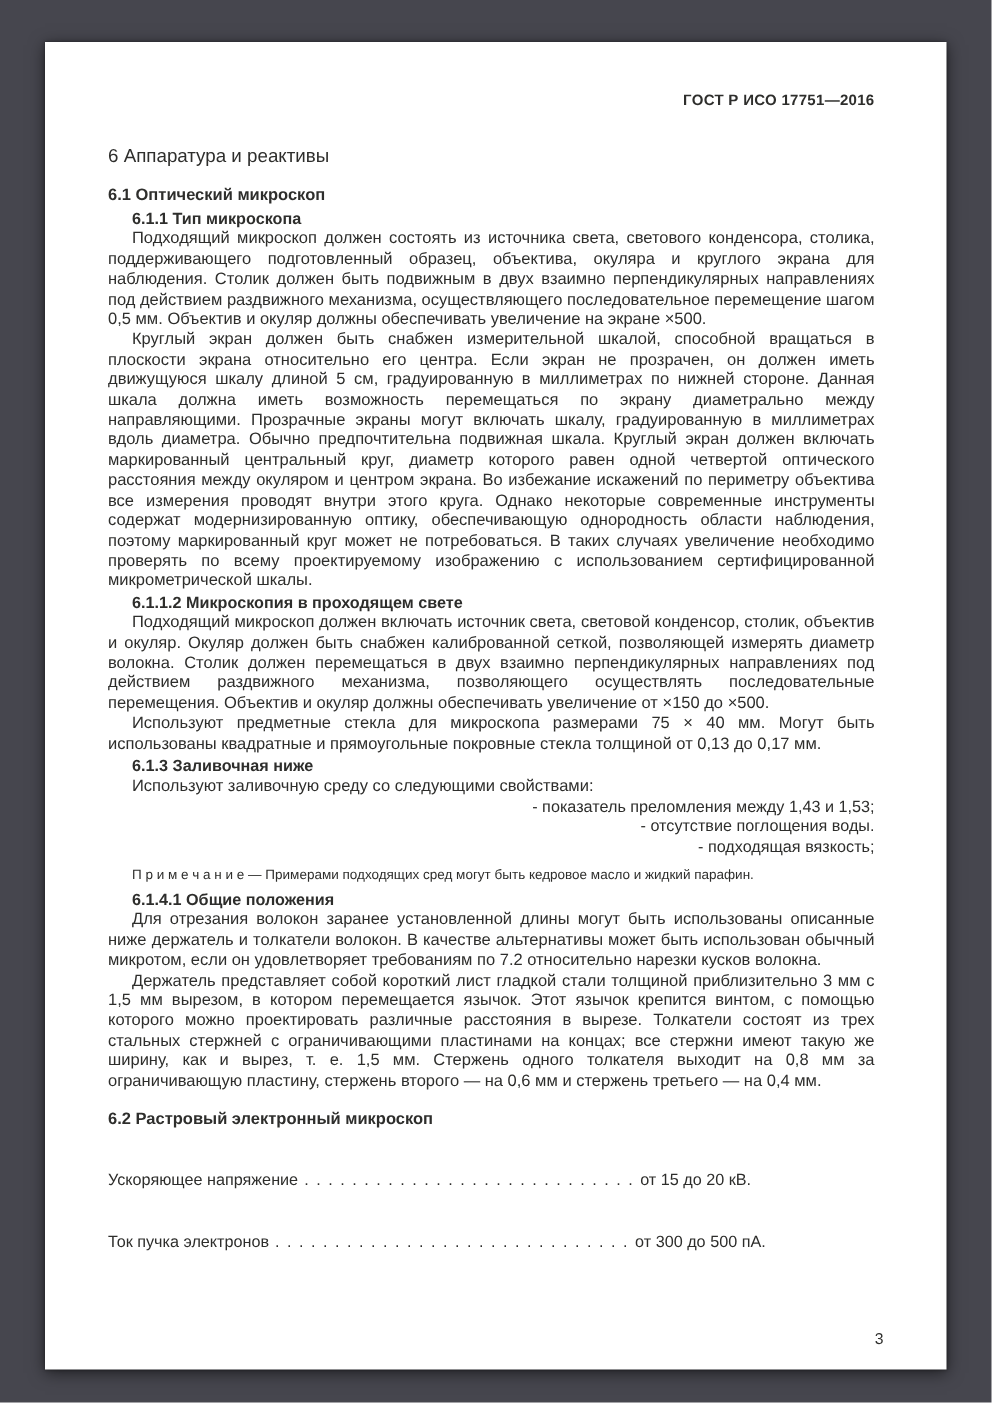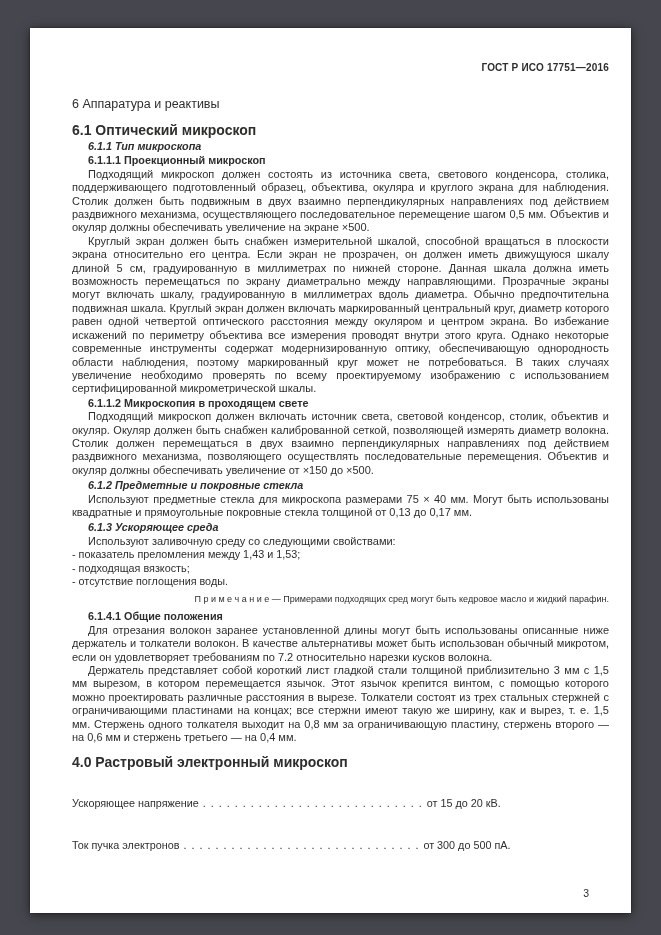--- a/index.html
+++ b/index.html
@@ -9,51 +9,51 @@
     position: relative;
     font-family: "Liberation Sans", sans-serif;
     overflow: hidden;
   }
   .page {
     position: absolute;
     left: 30px; top: 28px;
     width: 601px; height: 885px;
     background: #ffffff;
     color: #2e2e2c;
-    padding: 34px 22px 0 42px;
+    padding: 34px 48px 0 42px;
     box-shadow: 0 2px 10px rgba(0,0,0,0.55), 0 0 2px rgba(0,0,0,0.4);
     overflow: hidden;
   }
   .doc-header {
     font-size: 10px;
     font-weight: bold;
     text-align: right;
     line-height: 12px;
     letter-spacing: 0.2px;
   }
   .h1 { font-size: 12.5px; font-weight: normal; line-height: 15px; margin: 23px 0 11px 0; }
-  .h2 { font-size: 14px;   font-weight: bold; line-height: 14px; margin: 11px 0 3px 0; }
-  .h3 { font-size: 10.8px; font-weight: bold; line-height: 13.4px; margin-top: 2px; text-indent: 16px; font-style: italic; }
+  .h2 { font-size: 11px;   font-weight: bold; line-height: 14px; margin: 11px 0 3px 0; }
+  .h3 { font-size: 10.8px; font-weight: bold; line-height: 13.4px; margin-top: 2px; text-indent: 16px; }
   .h4 { font-size: 10.8px; font-weight: bold; line-height: 13.4px; margin-top: 1px; text-indent: 16px; }
   .p {
     font-size: 11px;
     line-height: 13.4px;
     text-align: justify;
     text-indent: 16px;
   }
   .list {
     font-size: 10.8px;
     line-height: 13.4px;
+    text-align: right;
   }
   .note {
     font-size: 9px;
     line-height: 11px;
     margin: 6px 0 5px 0;
     text-indent: 16px;
-    text-align: right;
   }
   .leader {
     font-size: 10.8px;
     line-height: 13.4px;
     margin-top: 28px;
     white-space: nowrap;
     overflow: hidden;
   }
   .leader .dots { padding: 0 4px; letter-spacing: 1px; color: #2e2e2c; }
   .pageno {
@@ -67,42 +67,40 @@
 <body style="background: rgb(70, 70, 78);">
 
 <div class="page">
 
   <div class="doc-header">ГОСТ Р ИСО 17751—2016</div>
 
   <h1 class="h1">6 Аппаратура и реактивы</h1>
 
   <h2 class="h2">6.1 Оптический микроскоп</h2>
   <h3 class="h3">6.1.1 Тип микроскопа</h3>
-  <h4 class="h4">6.1.1.1 Проекционный микроскоп</h4>
   <p class="p">Подходящий микроскоп должен состоять из источника света, светового конденсора, столика, поддерживающего подготовленный образец, объектива, окуляра и круглого экрана для наблюдения. Столик должен быть подвижным в двух взаимно перпендикулярных направлениях под действием раздвижного механизма, осуществляющего последовательное перемещение шагом 0,5 мм. Объектив и окуляр должны обеспечивать увеличение на экране ×500.</p>
   <p class="p">Круглый экран должен быть снабжен измерительной шкалой, способной вращаться в плоскости экрана относительно его центра. Если экран не прозрачен, он должен иметь движущуюся шкалу длиной 5 см, градуированную в миллиметрах по нижней стороне. Данная шкала должна иметь возможность перемещаться по экрану диаметрально между направляющими. Прозрачные экраны могут включать шкалу, градуированную в миллиметрах вдоль диаметра. Обычно предпочтительна подвижная шкала. Круглый экран должен включать маркированный центральный круг, диаметр которого равен одной четвертой оптического расстояния между окуляром и центром экрана. Во избежание искажений по периметру объектива все измерения проводят внутри этого круга. Однако некоторые современные инструменты содержат модернизированную оптику, обеспечивающую однородность области наблюдения, поэтому маркированный круг может не потребоваться. В таких случаях увеличение необходимо проверять по всему проектируемому изображению с использованием сертифицированной микрометрической шкалы.</p>
 
   <h4 class="h4">6.1.1.2 Микроскопия в проходящем свете</h4>
   <p class="p">Подходящий микроскоп должен включать источник света, световой конденсор, столик, объектив и окуляр. Окуляр должен быть снабжен калиброванной сеткой, позволяющей измерять диаметр волокна. Столик должен перемещаться в двух взаимно перпендикулярных направлениях под действием раздвижного механизма, позволяющего осуществлять последовательные перемещения. Объектив и окуляр должны обеспечивать увеличение от ×150 до ×500.</p>
 
-  <h3 class="h3">6.1.2 Предметные и покровные стекла</h3>
   <p class="p">Используют предметные стекла для микроскопа размерами 75 × 40 мм. Могут быть использованы квадратные и прямоугольные покровные стекла толщиной от 0,13 до 0,17 мм.</p>
 
-  <h3 class="h3">6.1.3 Ускоряющее среда</h3>
+  <h3 class="h3">6.1.3 Заливочная ниже</h3>
   <p class="p">Используют заливочную среду со следующими свойствами:</p>
   <p class="list">- показатель преломления между 1,43 и 1,53;</p>
+  <p class="list">- отсутствие поглощения воды.</p>
   <p class="list">- подходящая вязкость;</p>
-  <p class="list">- отсутствие поглощения воды.</p>
   <p class="note">П р и м е ч а н и е — Примерами подходящих сред могут быть кедровое масло и жидкий парафин.</p>
 
   <h4 class="h4">6.1.4.1 Общие положения</h4>
   <p class="p">Для отрезания волокон заранее установленной длины могут быть использованы описанные ниже держатель и толкатели волокон. В качестве альтернативы может быть использован обычный микротом, если он удовлетворяет требованиям по 7.2 относительно нарезки кусков волокна.</p>
   <p class="p">Держатель представляет собой короткий лист гладкой стали толщиной приблизительно 3 мм с 1,5 мм вырезом, в котором перемещается язычок. Этот язычок крепится винтом, с помощью которого можно проектировать различные расстояния в вырезе. Толкатели состоят из трех стальных стержней с ограничивающими пластинами на концах; все стержни имеют такую же ширину, как и вырез, т. е. 1,5 мм. Стержень одного толкателя выходит на 0,8 мм за ограничивающую пластину, стержень второго — на 0,6 мм и стержень третьего — на 0,4 мм.</p>
 
-  <h2 class="h2">4.0 Растровый электронный микроскоп</h2>
+  <h2 class="h2">6.2 Растровый электронный микроскоп</h2>
 
   <div class="leader">
     <span>Ускоряющее напряжение</span><span class="dots">. . . . . . . . . . . . . . . . . . . . . . . . . . . .</span><span>от 15 до 20 кВ.</span>
   </div>
   <div class="leader">
     <span>Ток пучка электронов</span><span class="dots">. . . . . . . . . . . . . . . . . . . . . . . . . . . . . .</span><span>от 300 до 500 пА.</span>
   </div>
 
   <div class="pageno">3</div>
 

